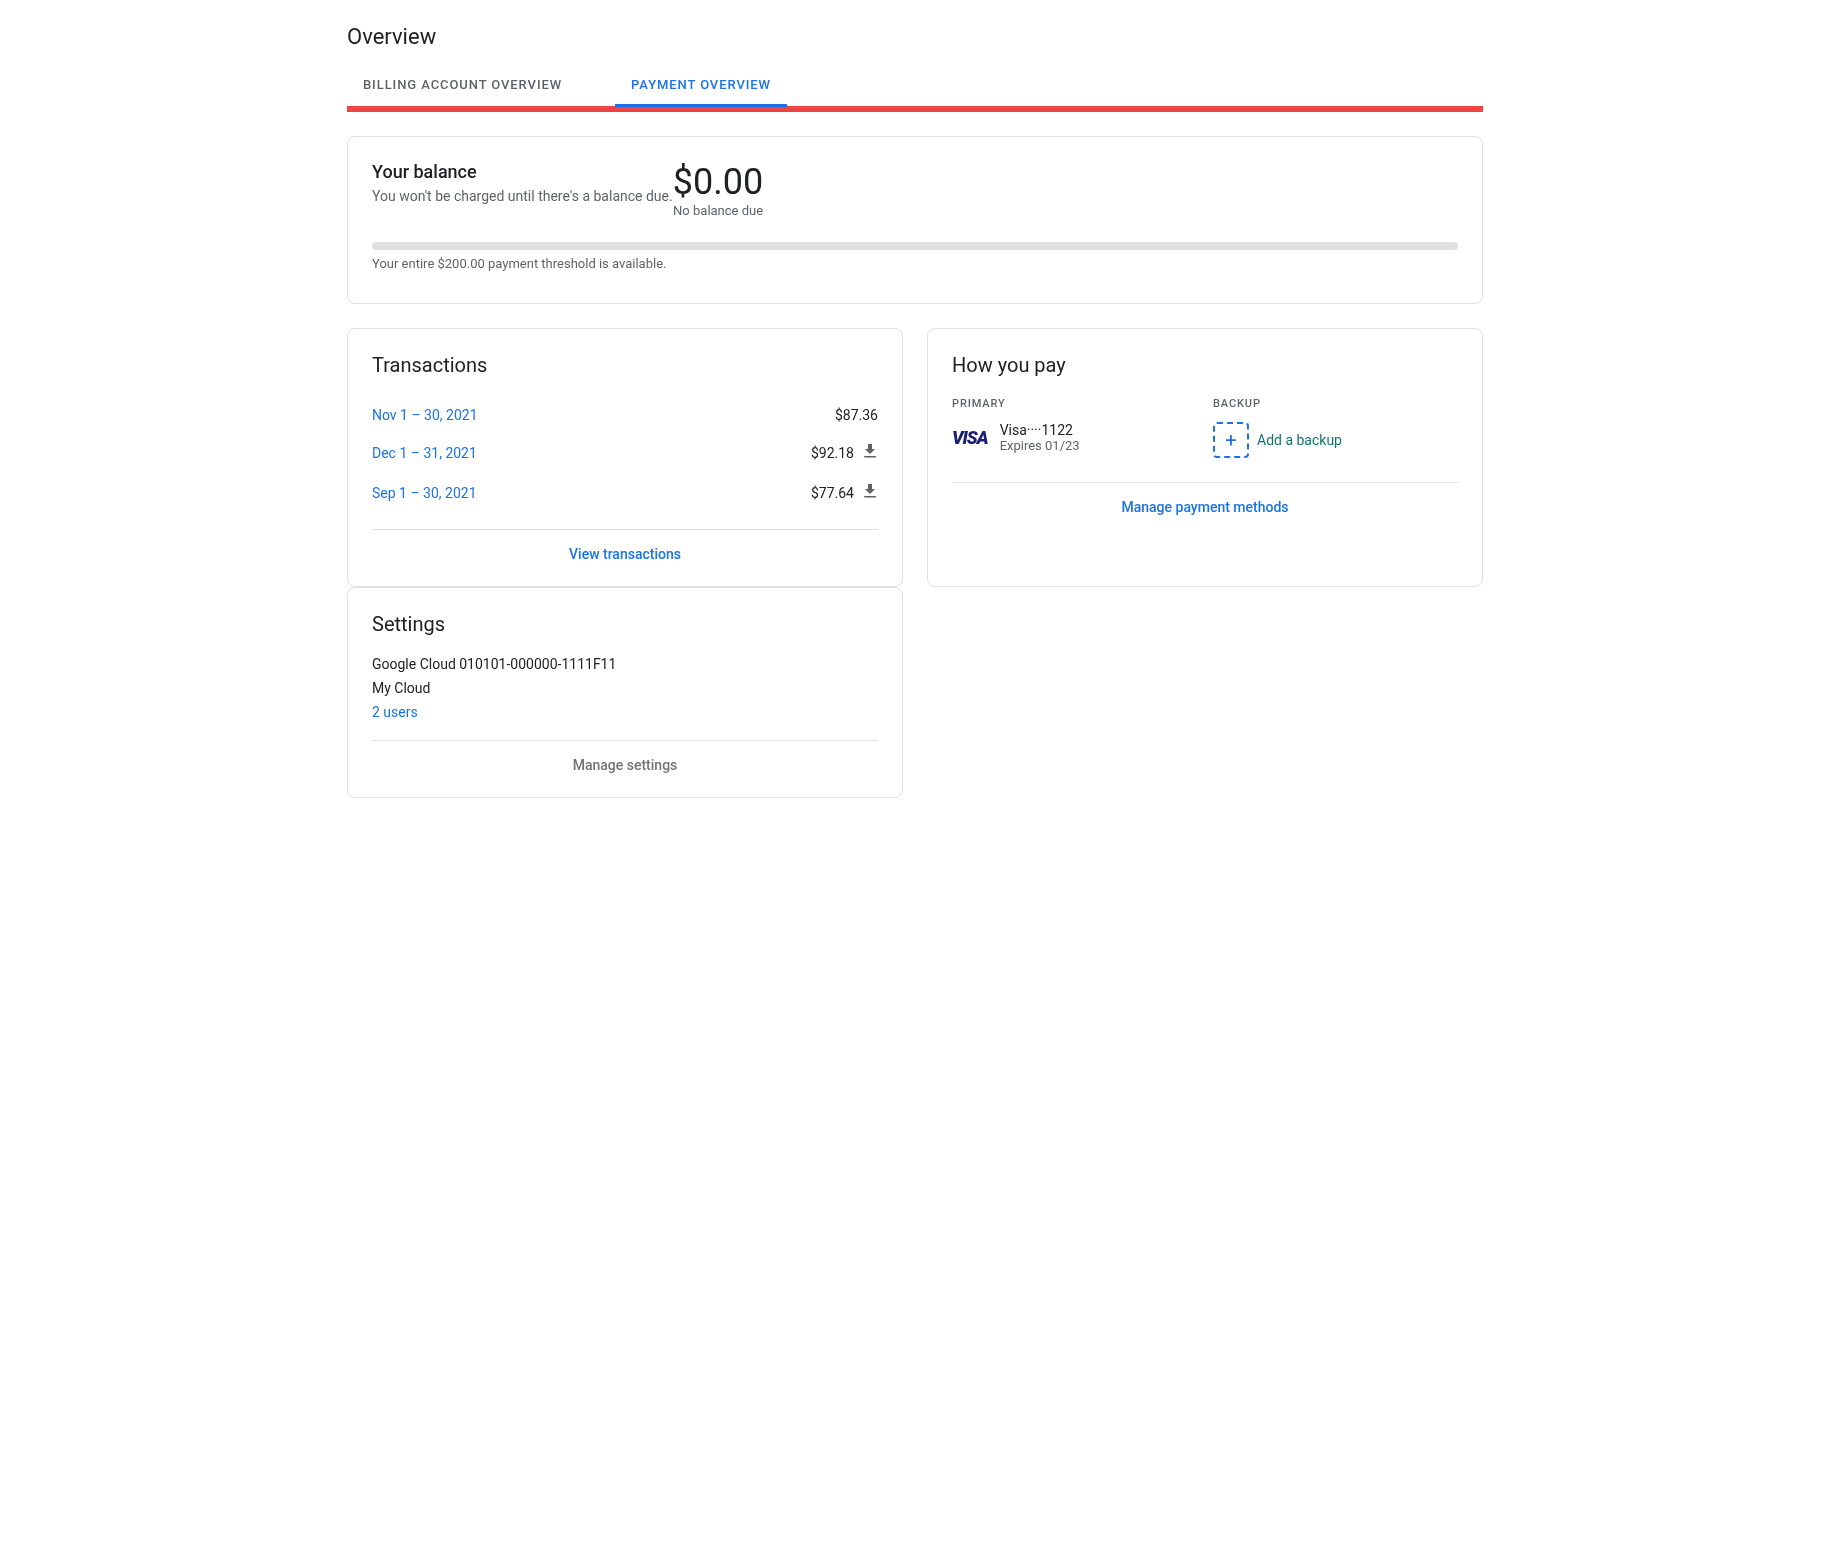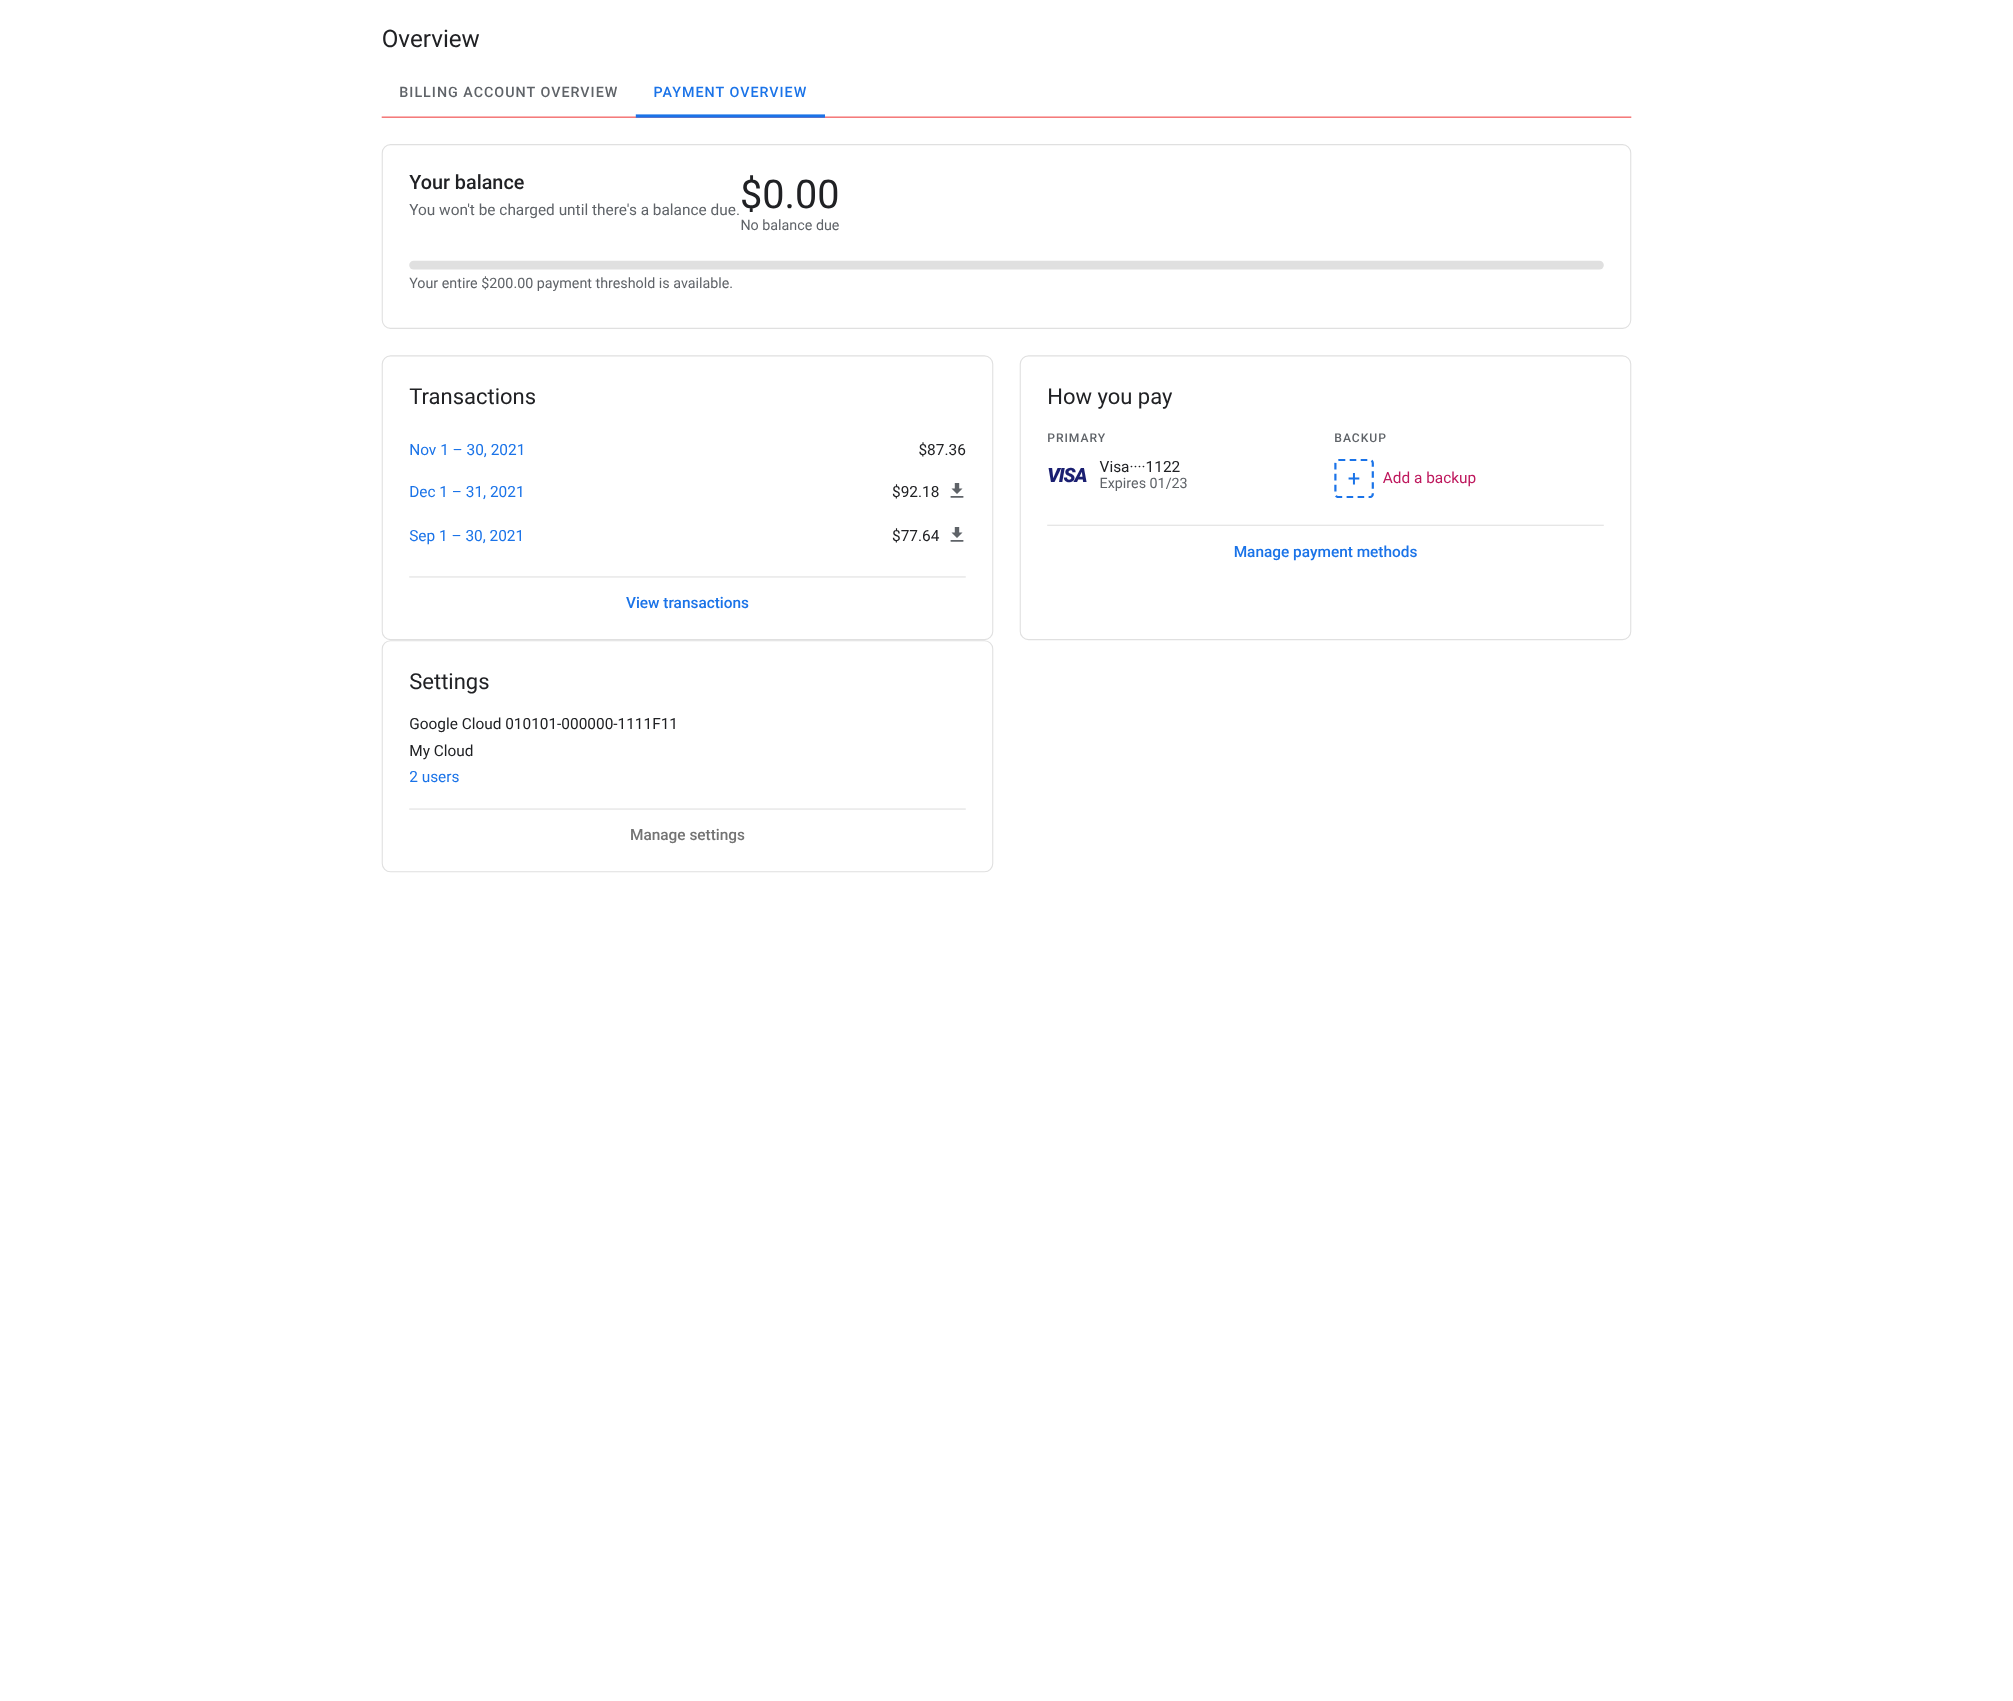--- a/index.html
+++ b/index.html
@@ -15,22 +15,23 @@
       padding: 24px 32px;
     }
     .page-title {
       font-size: 22px;
       font-weight: 400;
       color: #202124;
       margin-bottom: 16px;
     }
     .tabs {
       display: flex;
-      border-bottom: 1px solid #ef4444;
+      border-bottom: 6px solid #ef4444;
       margin-bottom: 24px;
+      gap: 37px;
     }
     .tab {
       padding: 12px 16px;
       font-size: 13px;
       font-weight: 500;
       letter-spacing: 0.07em;
       color: #5f6368;
       cursor: pointer;
       text-transform: uppercase;
       border-bottom: 3px solid transparent;
@@ -216,21 +217,21 @@
       border: 2px dashed #1a73e8;
       border-radius: 4px;
       display: flex;
       align-items: center;
       justify-content: center;
       color: #1a73e8;
       font-size: 20px;
       cursor: pointer;
     }
     .add-backup-link {
-      color: #be185d;
+      color: #0f766e;
       font-size: 14px;
       cursor: pointer;
       text-decoration: none;
     }
     .manage-payment-link {
       display: block;
       text-align: center;
       color: #1a73e8;
       font-size: 14px;
       font-weight: 500;

